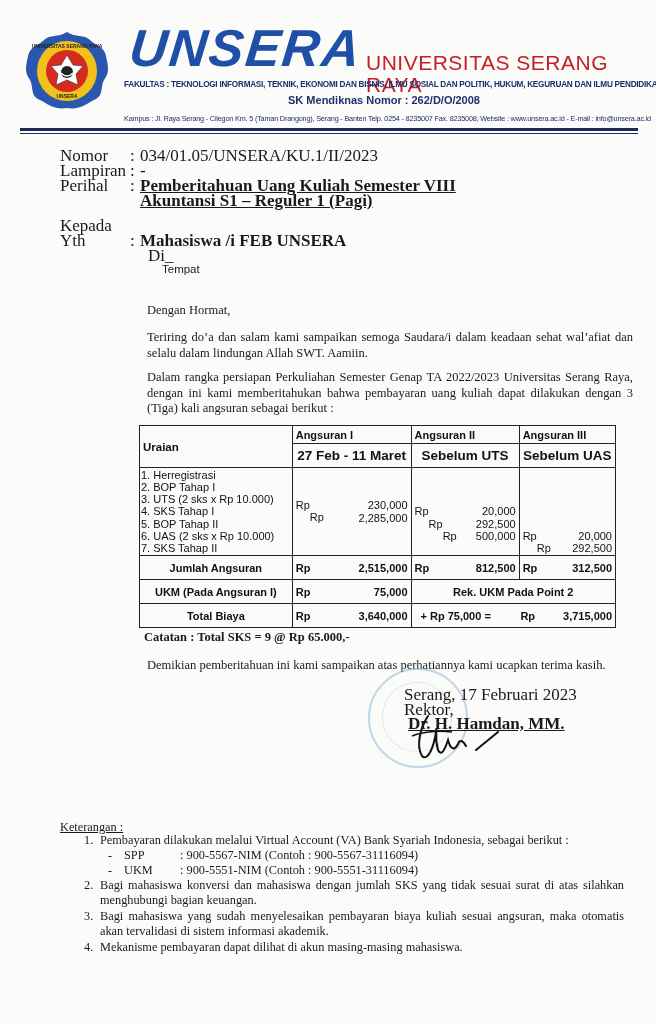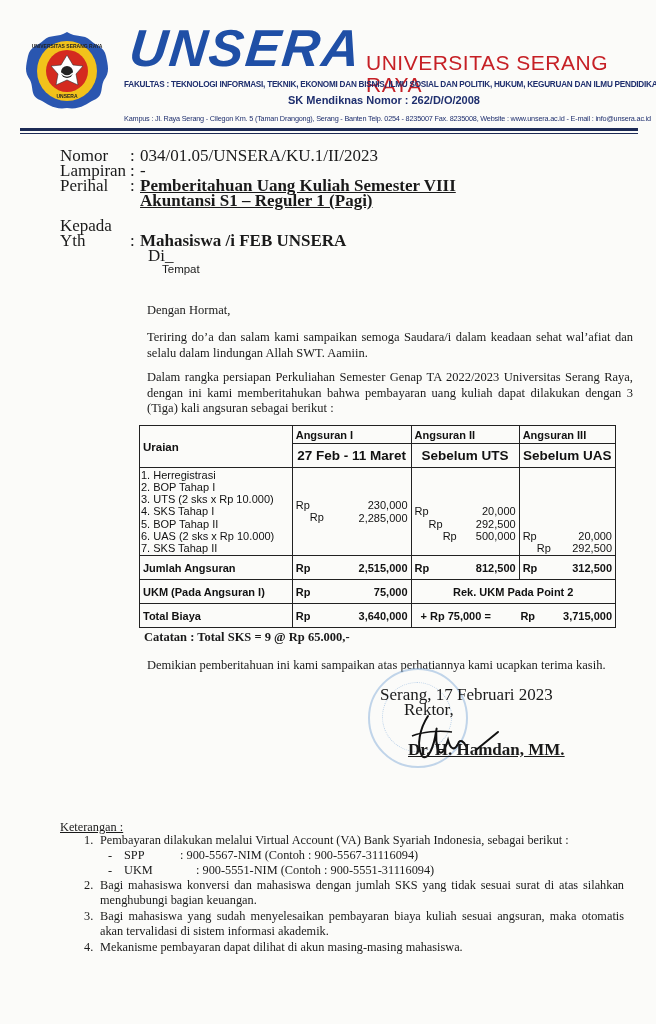--- a/index.html
+++ b/index.html
@@ -26,21 +26,21 @@
   
   table.fees { position:absolute; left:139px; top:425px; width:477px; border-collapse:collapse; font-family:"Liberation Sans", sans-serif; font-size:11px; color:#111; }
   table.fees td { border:1px solid #222; padding:0 3px; vertical-align:middle; }
   .hdr { font-weight:bold; text-align:left; }
   .hdr2 { font-size:13.5px; font-weight:bold; text-align:center; }
   .items td { border-top:none; border-bottom:none; vertical-align:top; padding-top:0; padding-bottom:0;margin-top:19px; }
   .item-line { height:12.2px; line-height:12.2px; white-space:nowrap; }
   .rp { float:left; }
   .amt { float:right; }
   .sumrow td { height:23px; font-weight:bold; }
-  .sumrow .lbl { }
+  .sumrow .lbl { text-align:center; }
 
   .catatan { left:144px; top:630px; font-weight:bold; font-size:12.5px; }
   .stamp { left:368px; top:668px; width:96px; height:96px; border-radius:50%; border:2px solid #8fb4dd; opacity:0.55; }
   .stamp-inner { left:382px; top:682px; width:68px; height:68px; border-radius:50%; border:1.5px dotted #8fb4dd; opacity:0.6; }
   .signature { left:398px; top:706px; width:110px; height:60px; }
   .notes { left:60px; top:820px; font-size:12.3px; line-height:15px; }
   .note-list { left:84px; width:540px; font-size:12.3px; line-height:15px; text-align:justify; }
   .note-num { position:absolute; left:0; }
   .note-text { margin-left:16px; }
 </style>
@@ -191,42 +191,42 @@
   </tr>
 </tbody>
   </table>
 
 <div class="abs catatan">Catatan : Total SKS = 9 @ Rp 65.000,-</div>
 
 <div class="abs para" style="top:658px">Demikian pemberitahuan ini kami sampaikan atas perhatiannya kami ucapkan terima kasih.</div>
 
 <div class="abs stamp"></div>
 <div class="abs stamp-inner"></div>
-<div class="abs t12" style="left:380px;top:687px">Serang, 17 Februari 2023</div>
+<div class="abs t12" style="left:404px;top:687px">Serang, 17 Februari 2023</div>
 <div class="abs t12" style="left:404px;top:702px">Rektor,</div>
 <svg class="abs signature" viewBox="0 0 110 60">
   <path d="M30 10 C22 22 18 40 24 50 C30 56 36 40 38 26 C40 16 36 30 40 44 C44 52 48 40 50 34 C52 42 56 46 60 38 C62 32 66 36 68 40 M78 44 L100 26" stroke="#111" stroke-width="2" fill="none" stroke-linecap="round"></path>
   <path d="M14 30 C24 26 40 24 54 26" stroke="#111" stroke-width="1.6" fill="none"></path>
 </svg>
-<div class="abs t12 b u" style="left:408px;top:742px">Dr. H. Hamdan, MM.</div>
+<div class="abs t12 b u" style="left:408px;top:716px">Dr. H. Hamdan, MM.</div>
 
 <div class="abs notes u">Keterangan :</div>
 <div class="abs note-list" style="top:833px">
   <span class="note-num">1.</span>
   <div class="note-text">Pembayaran dilakukan  melalui Virtual Account (VA) Bank Syariah Indonesia, sebagai berikut :</div>
 </div>
 <div class="abs note-list" style="top:848px;left:108px">
   <span style="position:absolute;left:0">-</span>
   <span style="position:absolute;left:16px">SPP</span>
   <span style="position:absolute;left:72px;white-space:nowrap">: 900-5567-NIM (Contoh : 900-5567-31116094)</span>
 </div>
 <div class="abs note-list" style="top:863px;left:108px">
   <span style="position:absolute;left:0">-</span>
   <span style="position:absolute;left:16px">UKM</span>
-  <span style="position:absolute;left:88px;white-space:nowrap">: 900-5551-NIM (Contoh : 900-5551-31116094)</span>
+  <span style="position:absolute;left:72px;white-space:nowrap">: 900-5551-NIM (Contoh : 900-5551-31116094)</span>
 </div>
 <div class="abs note-list" style="top:878px">
   <span class="note-num">2.</span>
   <div class="note-text">Bagi mahasiswa konversi dan mahasiswa dengan jumlah SKS yang tidak sesuai surat di atas silahkan menghubungi bagian keuangan.</div>
 </div>
 <div class="abs note-list" style="top:909px">
   <span class="note-num">3.</span>
   <div class="note-text">Bagi mahasiswa yang sudah menyelesaikan pembayaran biaya kuliah sesuai angsuran, maka otomatis akan tervalidasi di sistem informasi akademik.</div>
 </div>
 <div class="abs note-list" style="top:940px">

